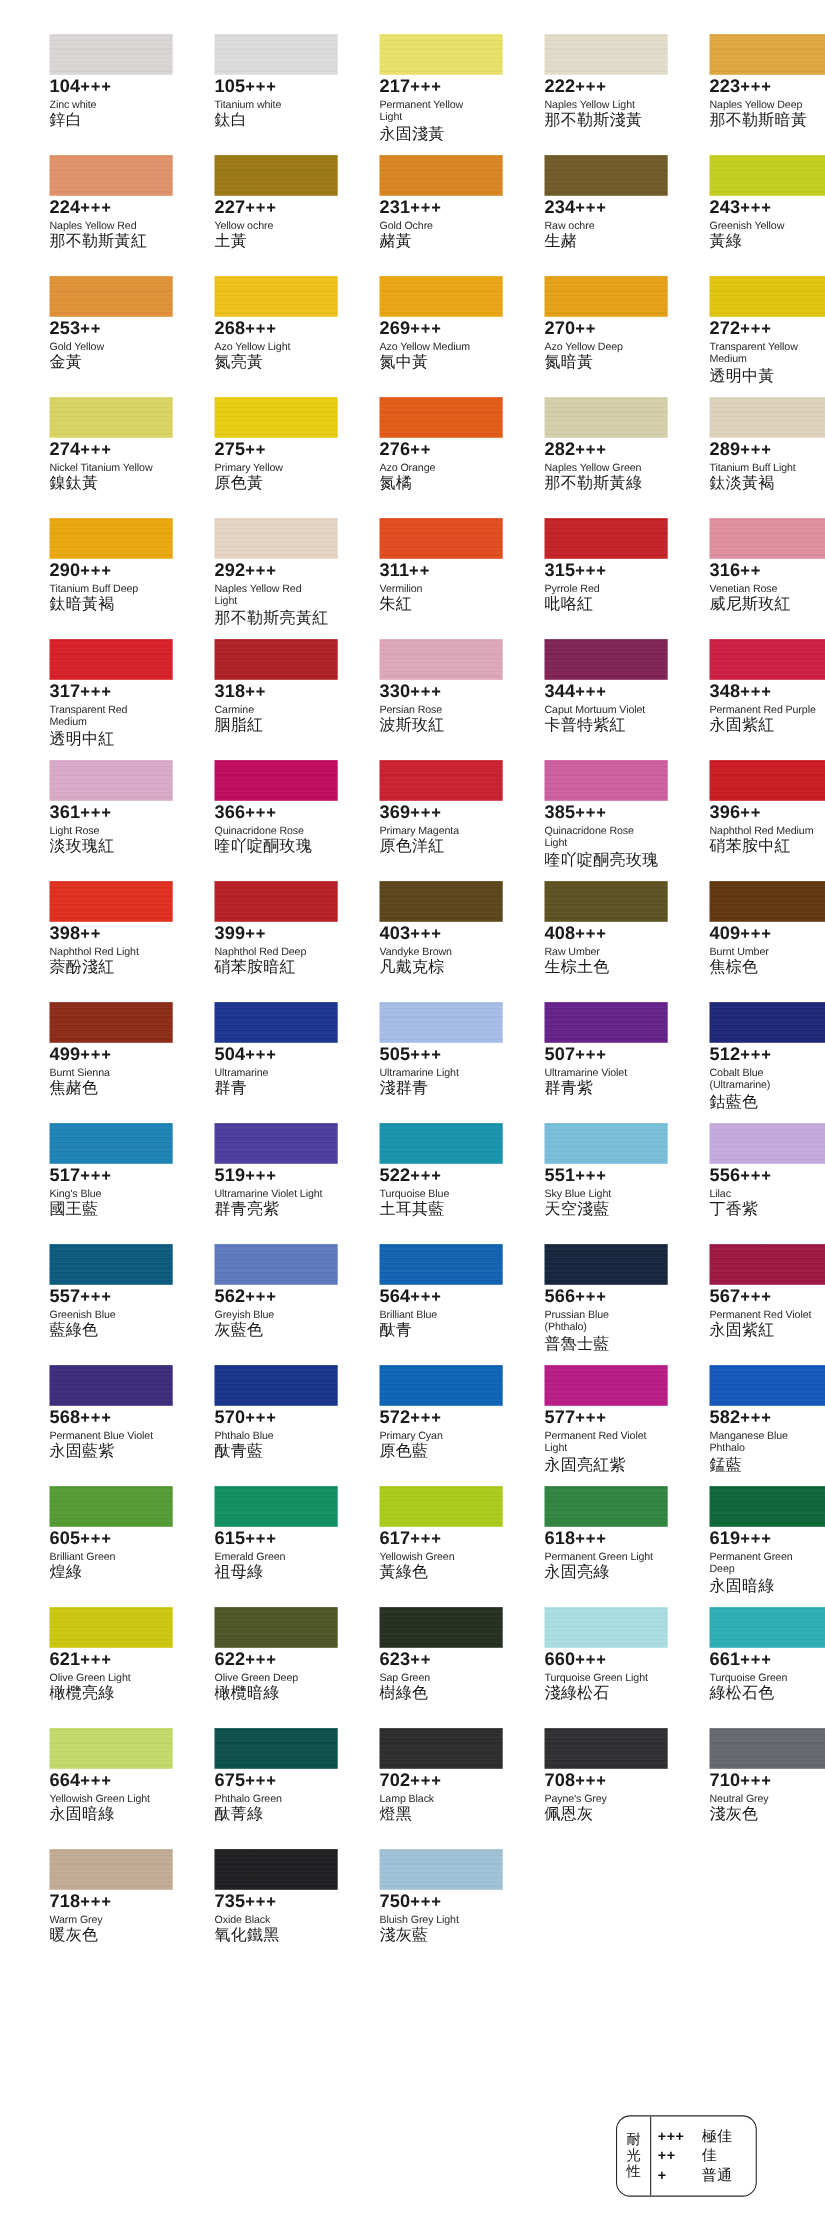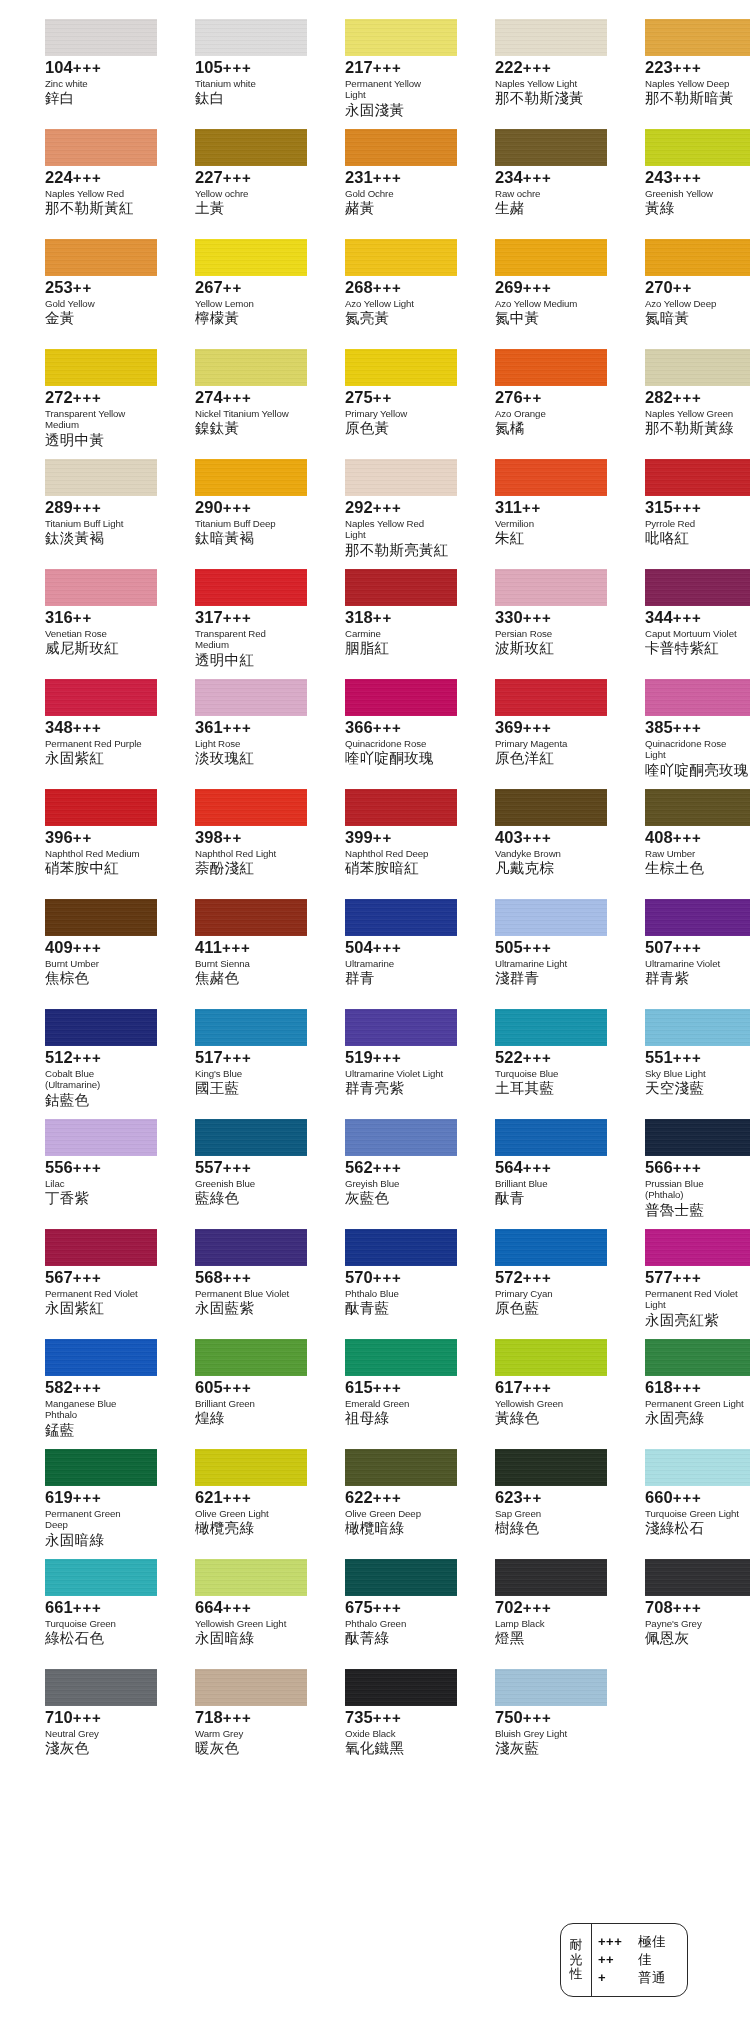--- a/index.html
+++ b/index.html
@@ -9,21 +9,21 @@
     background:#ffffff;
     font-family:"Liberation Sans","DejaVu Sans",sans-serif;
     -webkit-font-smoothing:antialiased;
   }
   #sheet{
     position:relative;
     width:710px;
     min-height:2019px;
     background:#fff;
     box-sizing:border-box;
-    padding:19px 0 0 0;
+    padding:31px 0 0 0;
   }
   .grid{
     display:grid;
     grid-template-columns:repeat(5,150px);
     width:750px;
     margin:0;
     padding:0;
   }
   .cell{
     position:relative;
@@ -210,26 +210,20 @@
         <div class="en">Greenish Yellow</div>
         <div class="zh">黃綠</div>
       </div>
       <div class="cell">
         <div class="swatch" style="background: rgb(224, 145, 54);"></div>
         <div class="code"><span>253</span><span class="plus">++</span></div>
         <div class="en">Gold Yellow</div>
         <div class="zh">金黃</div>
       </div>
       <div class="cell">
-        <div class="swatch" style="background: rgb(236, 217, 22);"></div>
-        <div class="code"><span>267</span><span class="plus">++</span></div>
-        <div class="en">Yellow Lemon</div>
-        <div class="zh">檸檬黃</div>
-      </div>
-      <div class="cell">
         <div class="swatch" style="background: rgb(238, 193, 23);"></div>
         <div class="code"><span>268</span><span class="plus">+++</span></div>
         <div class="en">Azo Yellow Light</div>
         <div class="zh">氮亮黃</div>
       </div>
       <div class="cell">
         <div class="swatch" style="background: rgb(233, 166, 17);"></div>
         <div class="code"><span>269</span><span class="plus">+++</span></div>
         <div class="en">Azo Yellow Medium</div>
         <div class="zh">氮中黃</div>
@@ -391,21 +385,21 @@
         <div class="zh">生棕土色</div>
       </div>
       <div class="cell">
         <div class="swatch" style="background: rgb(96, 54, 15);"></div>
         <div class="code"><span>409</span><span class="plus">+++</span></div>
         <div class="en">Burnt Umber</div>
         <div class="zh">焦棕色</div>
       </div>
       <div class="cell">
         <div class="swatch" style="background: rgb(140, 42, 22);"></div>
-        <div class="code"><span>411</span><span class="plus">+++</span></div>
+        <div class="code"><span>499</span><span class="plus">+++</span></div>
         <div class="en">Burnt Sienna</div>
         <div class="zh">焦赭色</div>
       </div>
       <div class="cell">
         <div class="swatch" style="background: rgb(28, 52, 144);"></div>
         <div class="code"><span>504</span><span class="plus">+++</span></div>
         <div class="en">Ultramarine</div>
         <div class="zh">群青</div>
       </div>
       <div class="cell">

